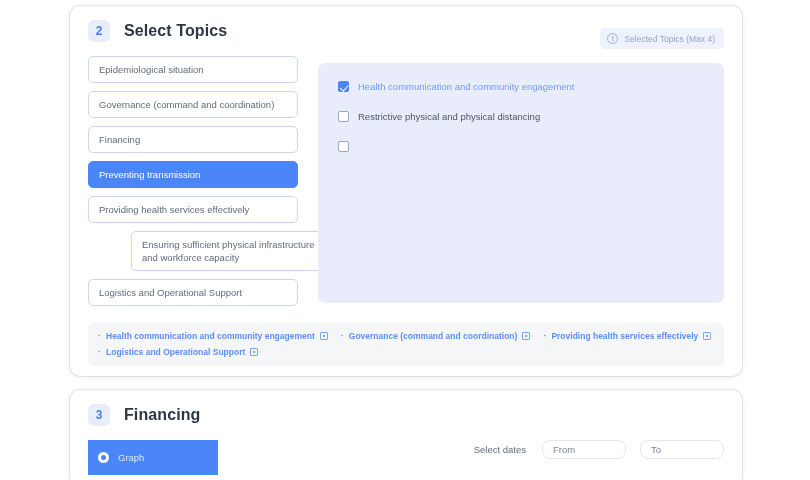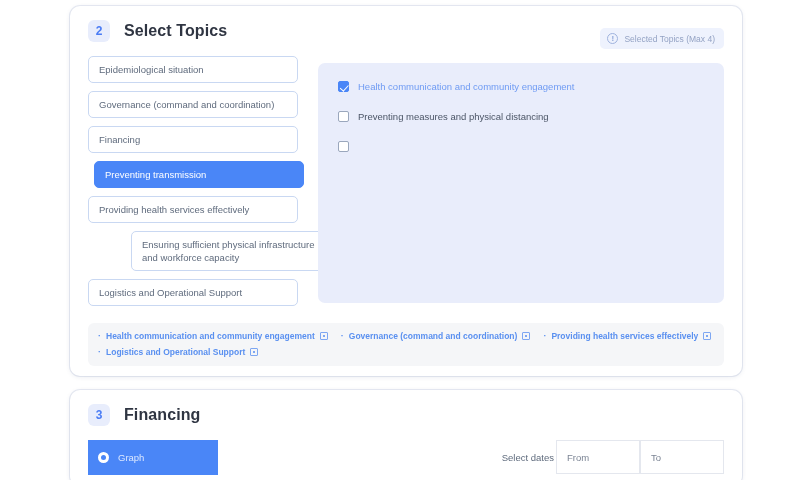--- a/index.html
+++ b/index.html
@@ -58,21 +58,21 @@
   .topic-item {
     width: 210px; min-height: 27px;
     border: 1px solid #c9d8f2; border-radius: 5px;
     background: #ffffff; color: #5f6b7d;
     font-size: 9.5px; line-height: 13px;
     display: flex; align-items: flex-end;
     padding: 6px 10px; margin-bottom: 8px;
     cursor: pointer;
   }
   .topic-item.active {
-    background: #4a86f7; border-color: #4a86f7; color: #ffffff; margin-left: 6px;
+    background: #4a86f7; border-color: #4a86f7; color: #ffffff;
   }
   .topic-item.tall { min-height: 38px; margin-left: 43px; }
 
   
   .check-panel {
     position: absolute; left: 248px; top: 57px;
     width: 406px; height: 240px;
     background: #e9edfb; border-radius: 7px;
     padding: 18px 20px;
   }
@@ -136,26 +136,26 @@
   }
   .seg.on .radio  { background: #ffffff; }
   .seg.on .radio::after {
     content: ""; position: absolute; left: 3px; top: 3px;
     width: 5px; height: 5px; border-radius: 50%; background: #4a86f7;
   }
   .seg.off .radio { background: #dfe5f1; }
 
   .dates-row {
     position: absolute; right: 18px; top: 50px;
-    display: flex; align-items: center; gap: 0;
+    display: flex; align-items: center; gap: 14px;
   }
   .dates-label { font-size: 9.5px; color: #5f6b7d; margin-right: 2px; }
   .date-input {
-    width: 84px; height: 34px;
-    border: 1px solid #e4e7ee; border-radius: 0;
+    width: 84px; height: 19px;
+    border: 1px solid #e4e7ee; border-radius: 8px;
     background: #ffffff; color: #7b8494; font-size: 9.5px;
     display: flex; align-items: center; padding: 0 10px;
     cursor: text;
   }
 </style>
 </head>
 <body>
 
 <div class="page">
 
@@ -195,21 +195,21 @@
       </div>
     </div>
 
     <div class="check-panel">
       <div class="check-row selected">
         <span class="cbox checked"></span>
         <span class="check-label">Health communication and community engagement</span>
       </div>
       <div class="check-row">
         <span class="cbox"></span>
-        <span class="check-label">Preventing measures and physical distancing</span>
+        <span class="check-label">Restrictive physical and physical distancing</span>
       </div>
       <div class="check-row">
         <span class="cbox"></span>
       </div>
     </div>
 
     <div class="chips-box">
       <div class="chip">
         <span class="dot">·</span>
         <span>Health communication and community engagement</span>

